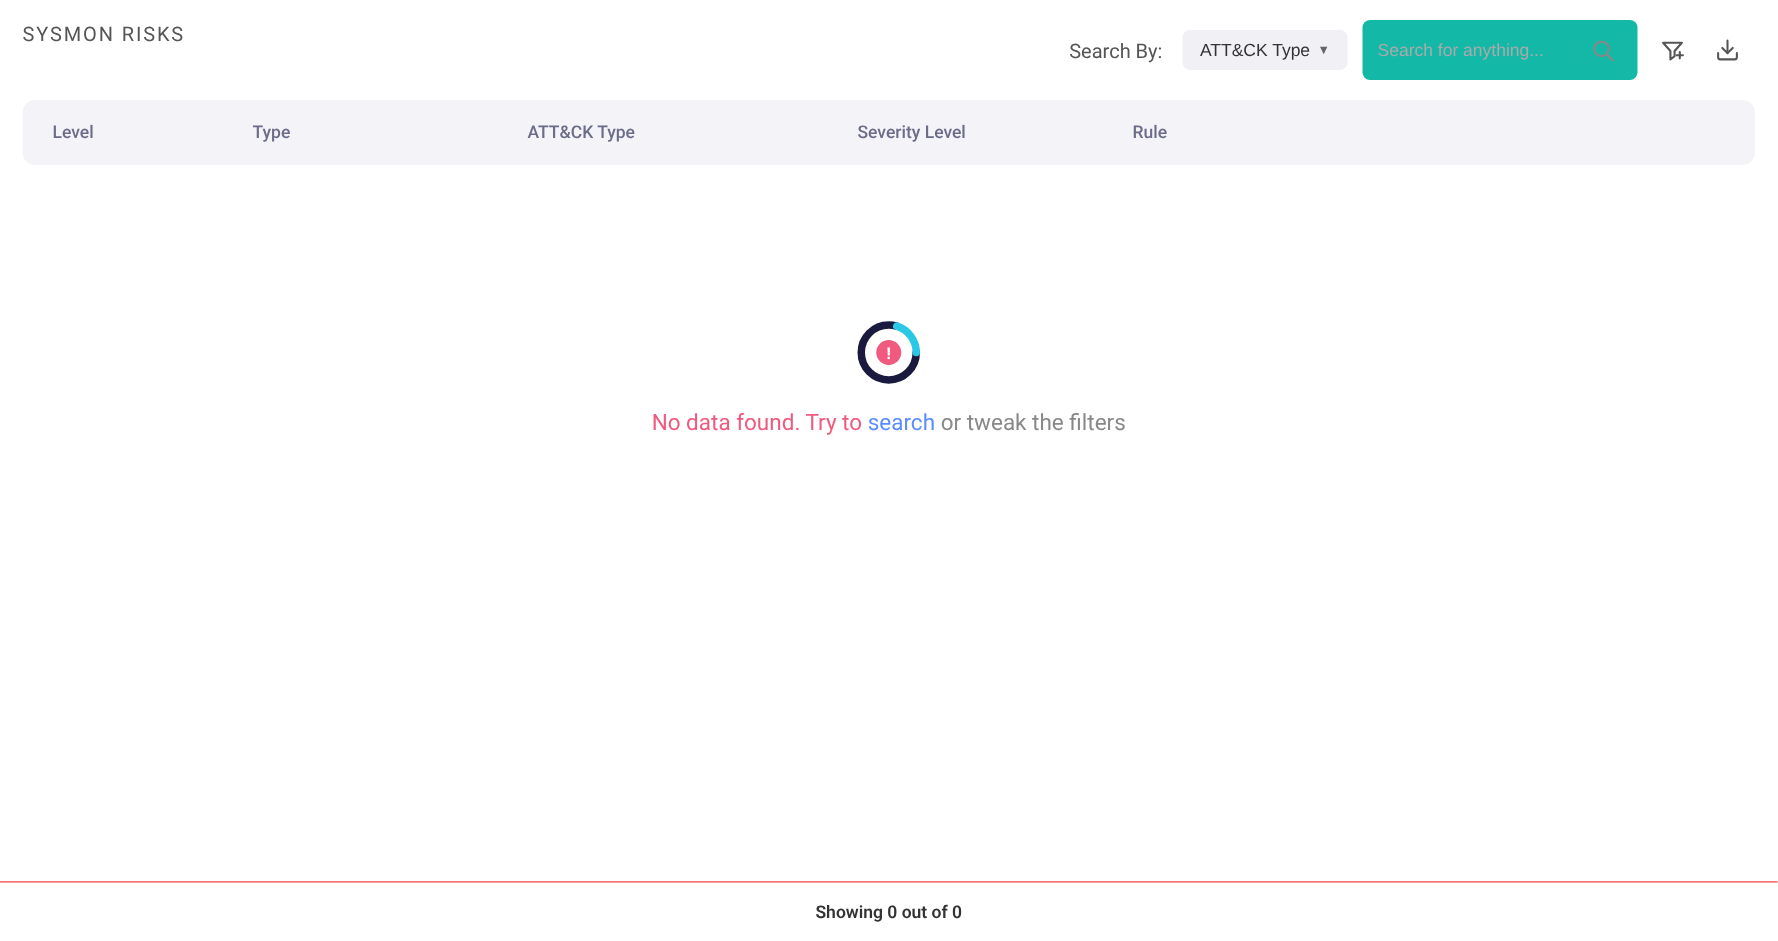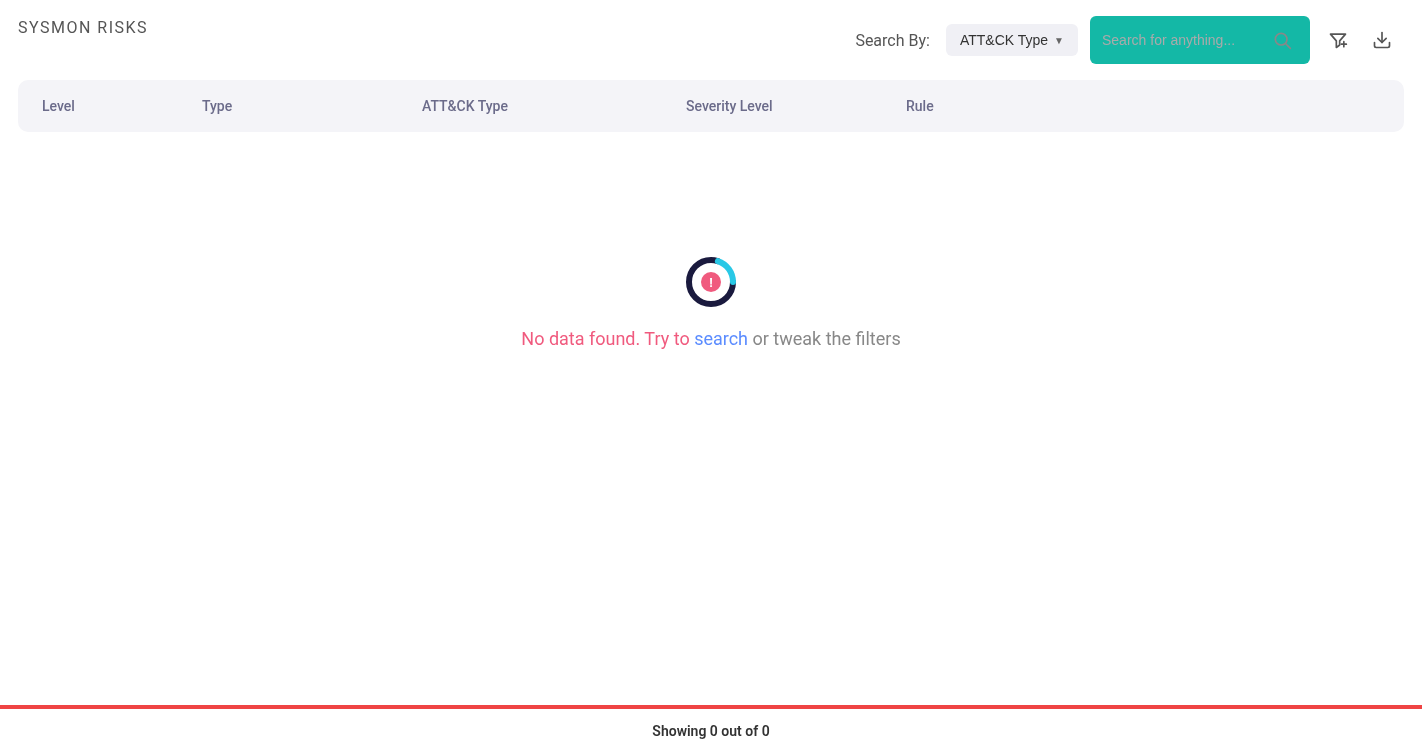--- a/index.html
+++ b/index.html
@@ -152,21 +152,21 @@
 
     .footer {
       position: fixed;
       bottom: 0;
       left: 0;
       right: 0;
       height: 48px;
       display: flex;
       align-items: center;
       justify-content: center;
-      border-top: 4px solid #ef4444;
+      border-top: 1px solid #ef4444;
       background: #fff;
       font-size: 14px;
       font-weight: 600;
       color: #333;
     }
   </style>
 </head>
 <body>
 
 <div class="app-title">SYSMON RISKS</div>

